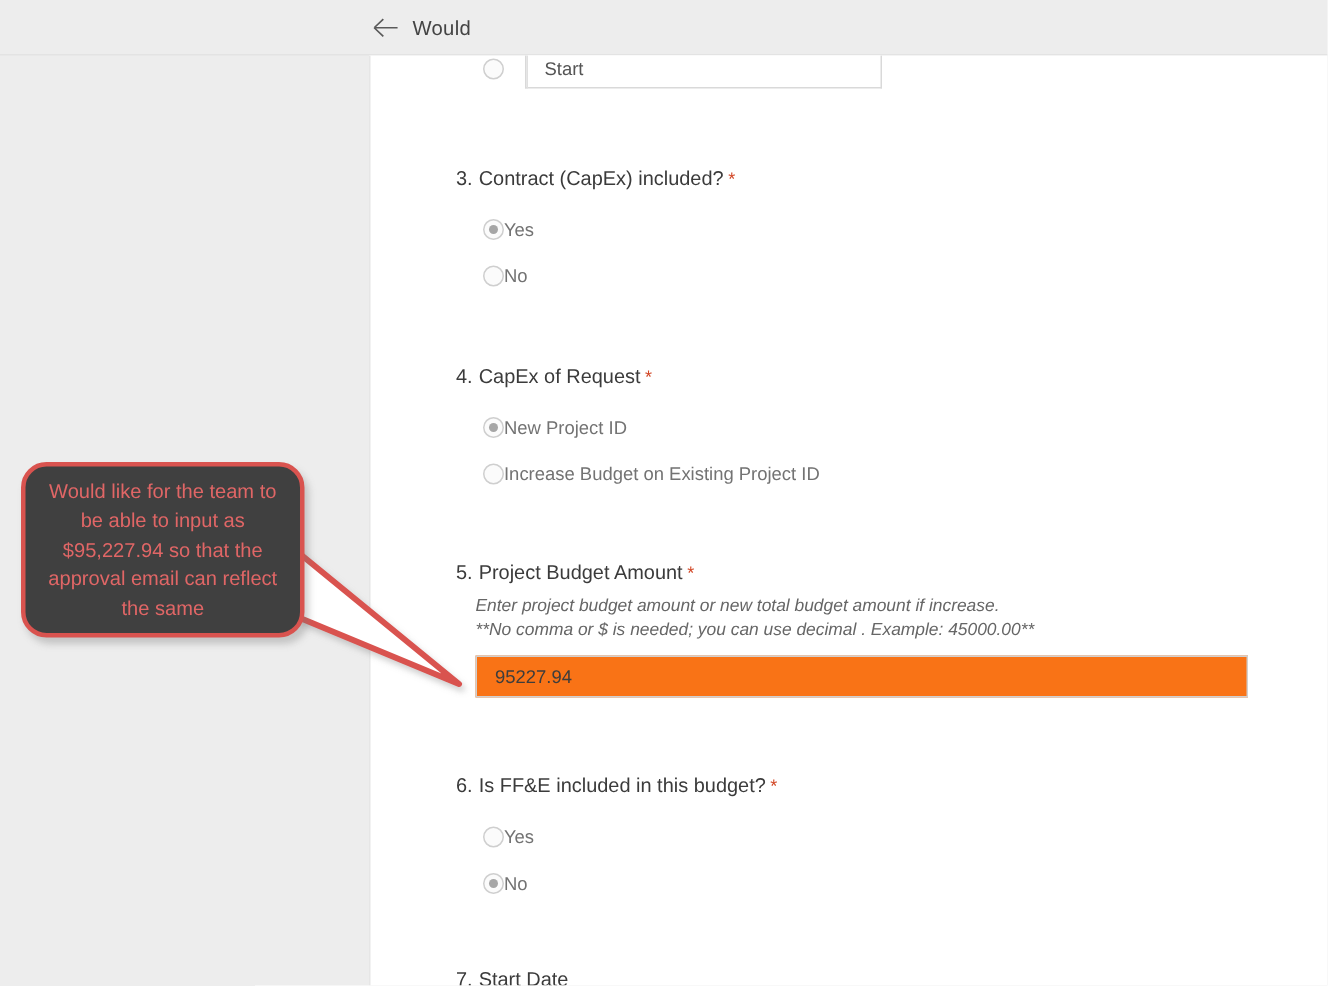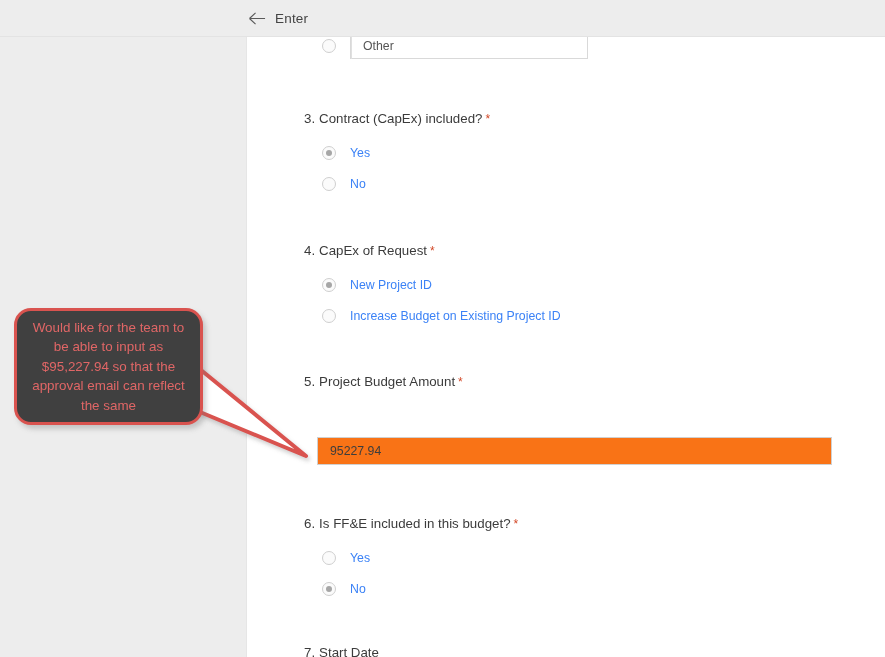--- a/index.html
+++ b/index.html
@@ -98,22 +98,21 @@
   .radio.checked::after {
     content: "";
     position: absolute;
     left: 3px; top: 3px;
     width: 6px; height: 6px;
     border-radius: 50%;
     background: #a6a6a6;
   }
   .opt-label {
     font-size: 12.3px;
-    color: #3b82f6;
-    margin-left: 14px;
+    color: #737373;
     white-space: nowrap;
   }
 
   
   #other-row {
     position: absolute;
     left: 75px; top: -4px;
     display: flex;
     align-items: center;
   }
@@ -190,31 +189,31 @@
   }
 </style>
 </head>
 <body>
 
 <div id="topbar">
   <div id="back-button">
     <svg class="arrow-glyph" viewBox="0 0 20 20">
       <path d="M2.6 10 L9 4 M2.6 10 L9 16 M2.6 10 L19 10" fill="none" stroke="#5a5a5a" stroke-width="1.2"></path>
     </svg>
-    <span class="back-label">Enter</span>
+    <span class="back-label">Would</span>
   </div>
 </div>
 
 <div id="form-sheet">
 
   <div id="other-row">
     <span class="radio"></span>
     <div id="other-field">
       <span class="divider"></span>
-      <span class="other-text">Other</span>
+      <span class="other-text">Start</span>
     </div>
   </div>
 
   <div class="question" style="top:74px;">
     <div class="q-title">
       <span class="qnum">3.</span><span>Contract (CapEx) included?</span><span class="req-star">*</span>
     </div>
     <div class="option-row" style="margin-top:20px;">
       <span class="radio checked"></span>
       <span class="opt-label">Yes</span>
@@ -235,20 +234,24 @@
     </div>
     <div class="option-row" style="margin-top:17px;">
       <span class="radio"></span>
       <span class="opt-label">Increase Budget on Existing Project ID</span>
     </div>
   </div>
 
   <div class="question" style="top:337px;">
     <div class="q-title">
       <span class="qnum">5.</span><span>Project Budget Amount</span><span class="req-star">*</span>
+    </div>
+    <div class="q-desc">
+      <div>Enter project budget amount or new total budget amount if increase.</div>
+      <div>**No comma or $ is needed; you can use decimal . Example: 45000.00**</div>
     </div>
   </div>
 
   <div id="budget-input">
     <span class="value">95227.94</span>
   </div>
 
   <div class="question" style="top:479px;">
     <div class="q-title">
       <span class="qnum">6.</span><span>Is FF&amp;E included in this budget?</span><span class="req-star">*</span>

